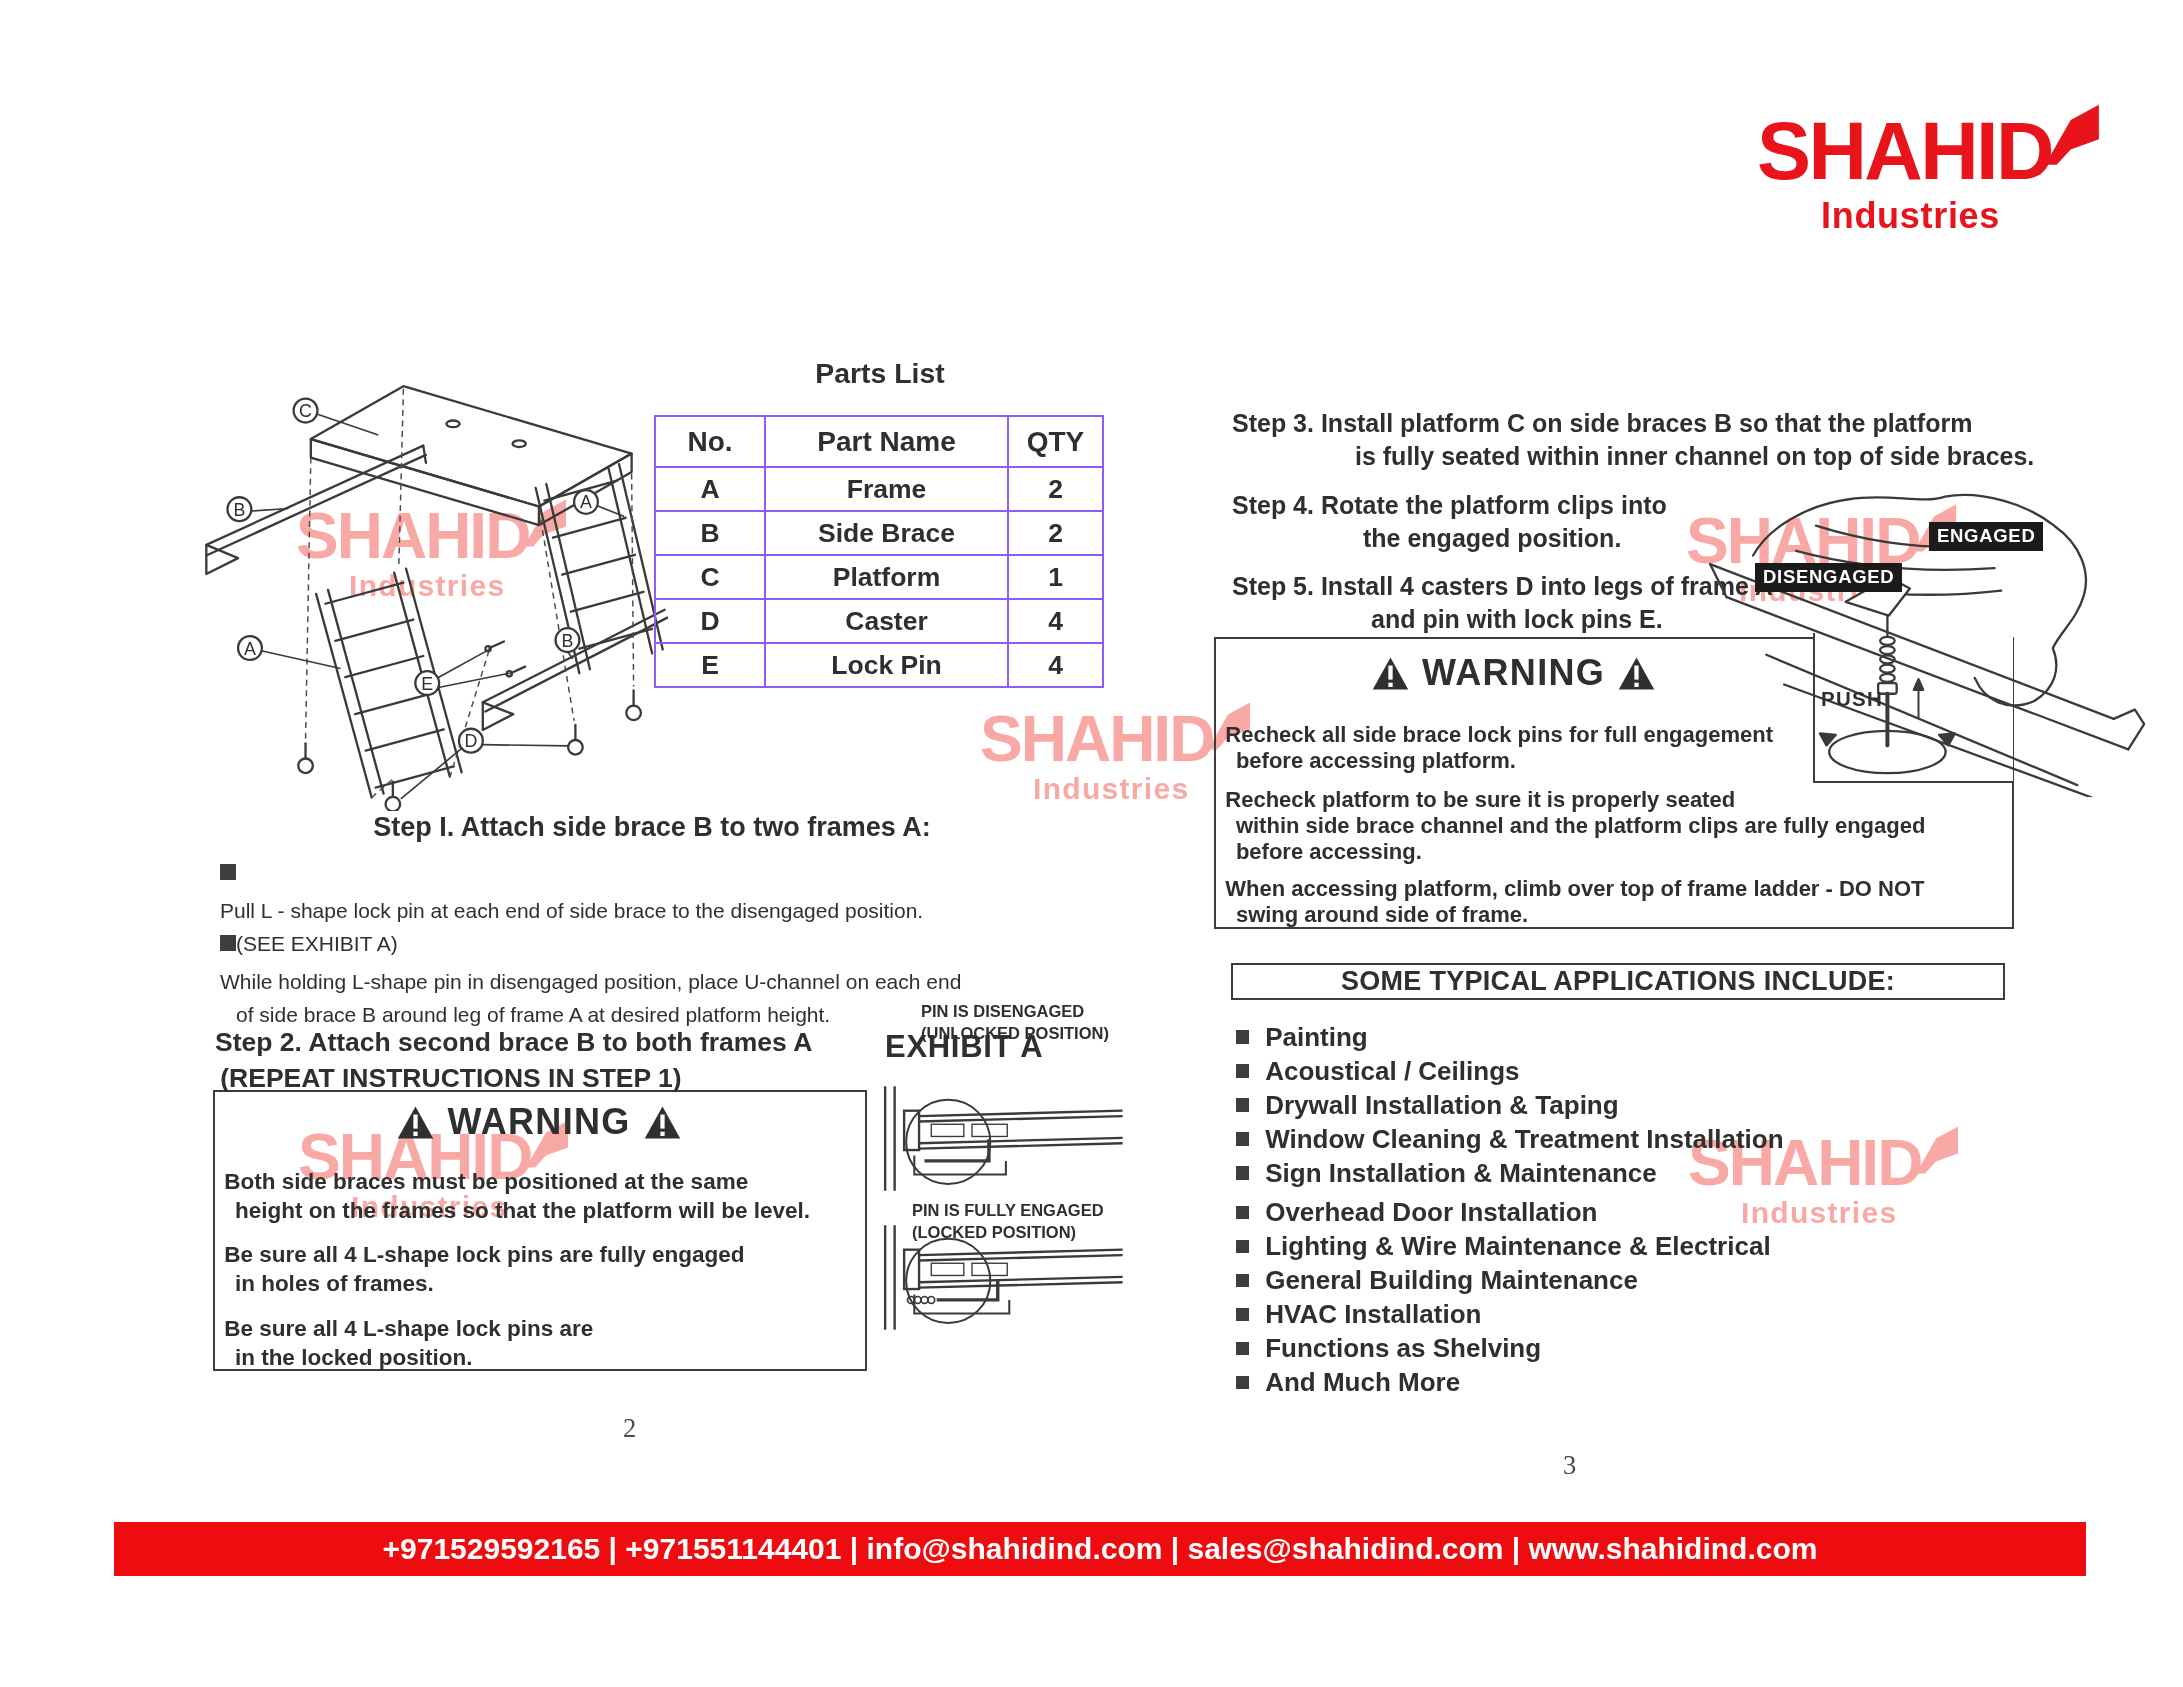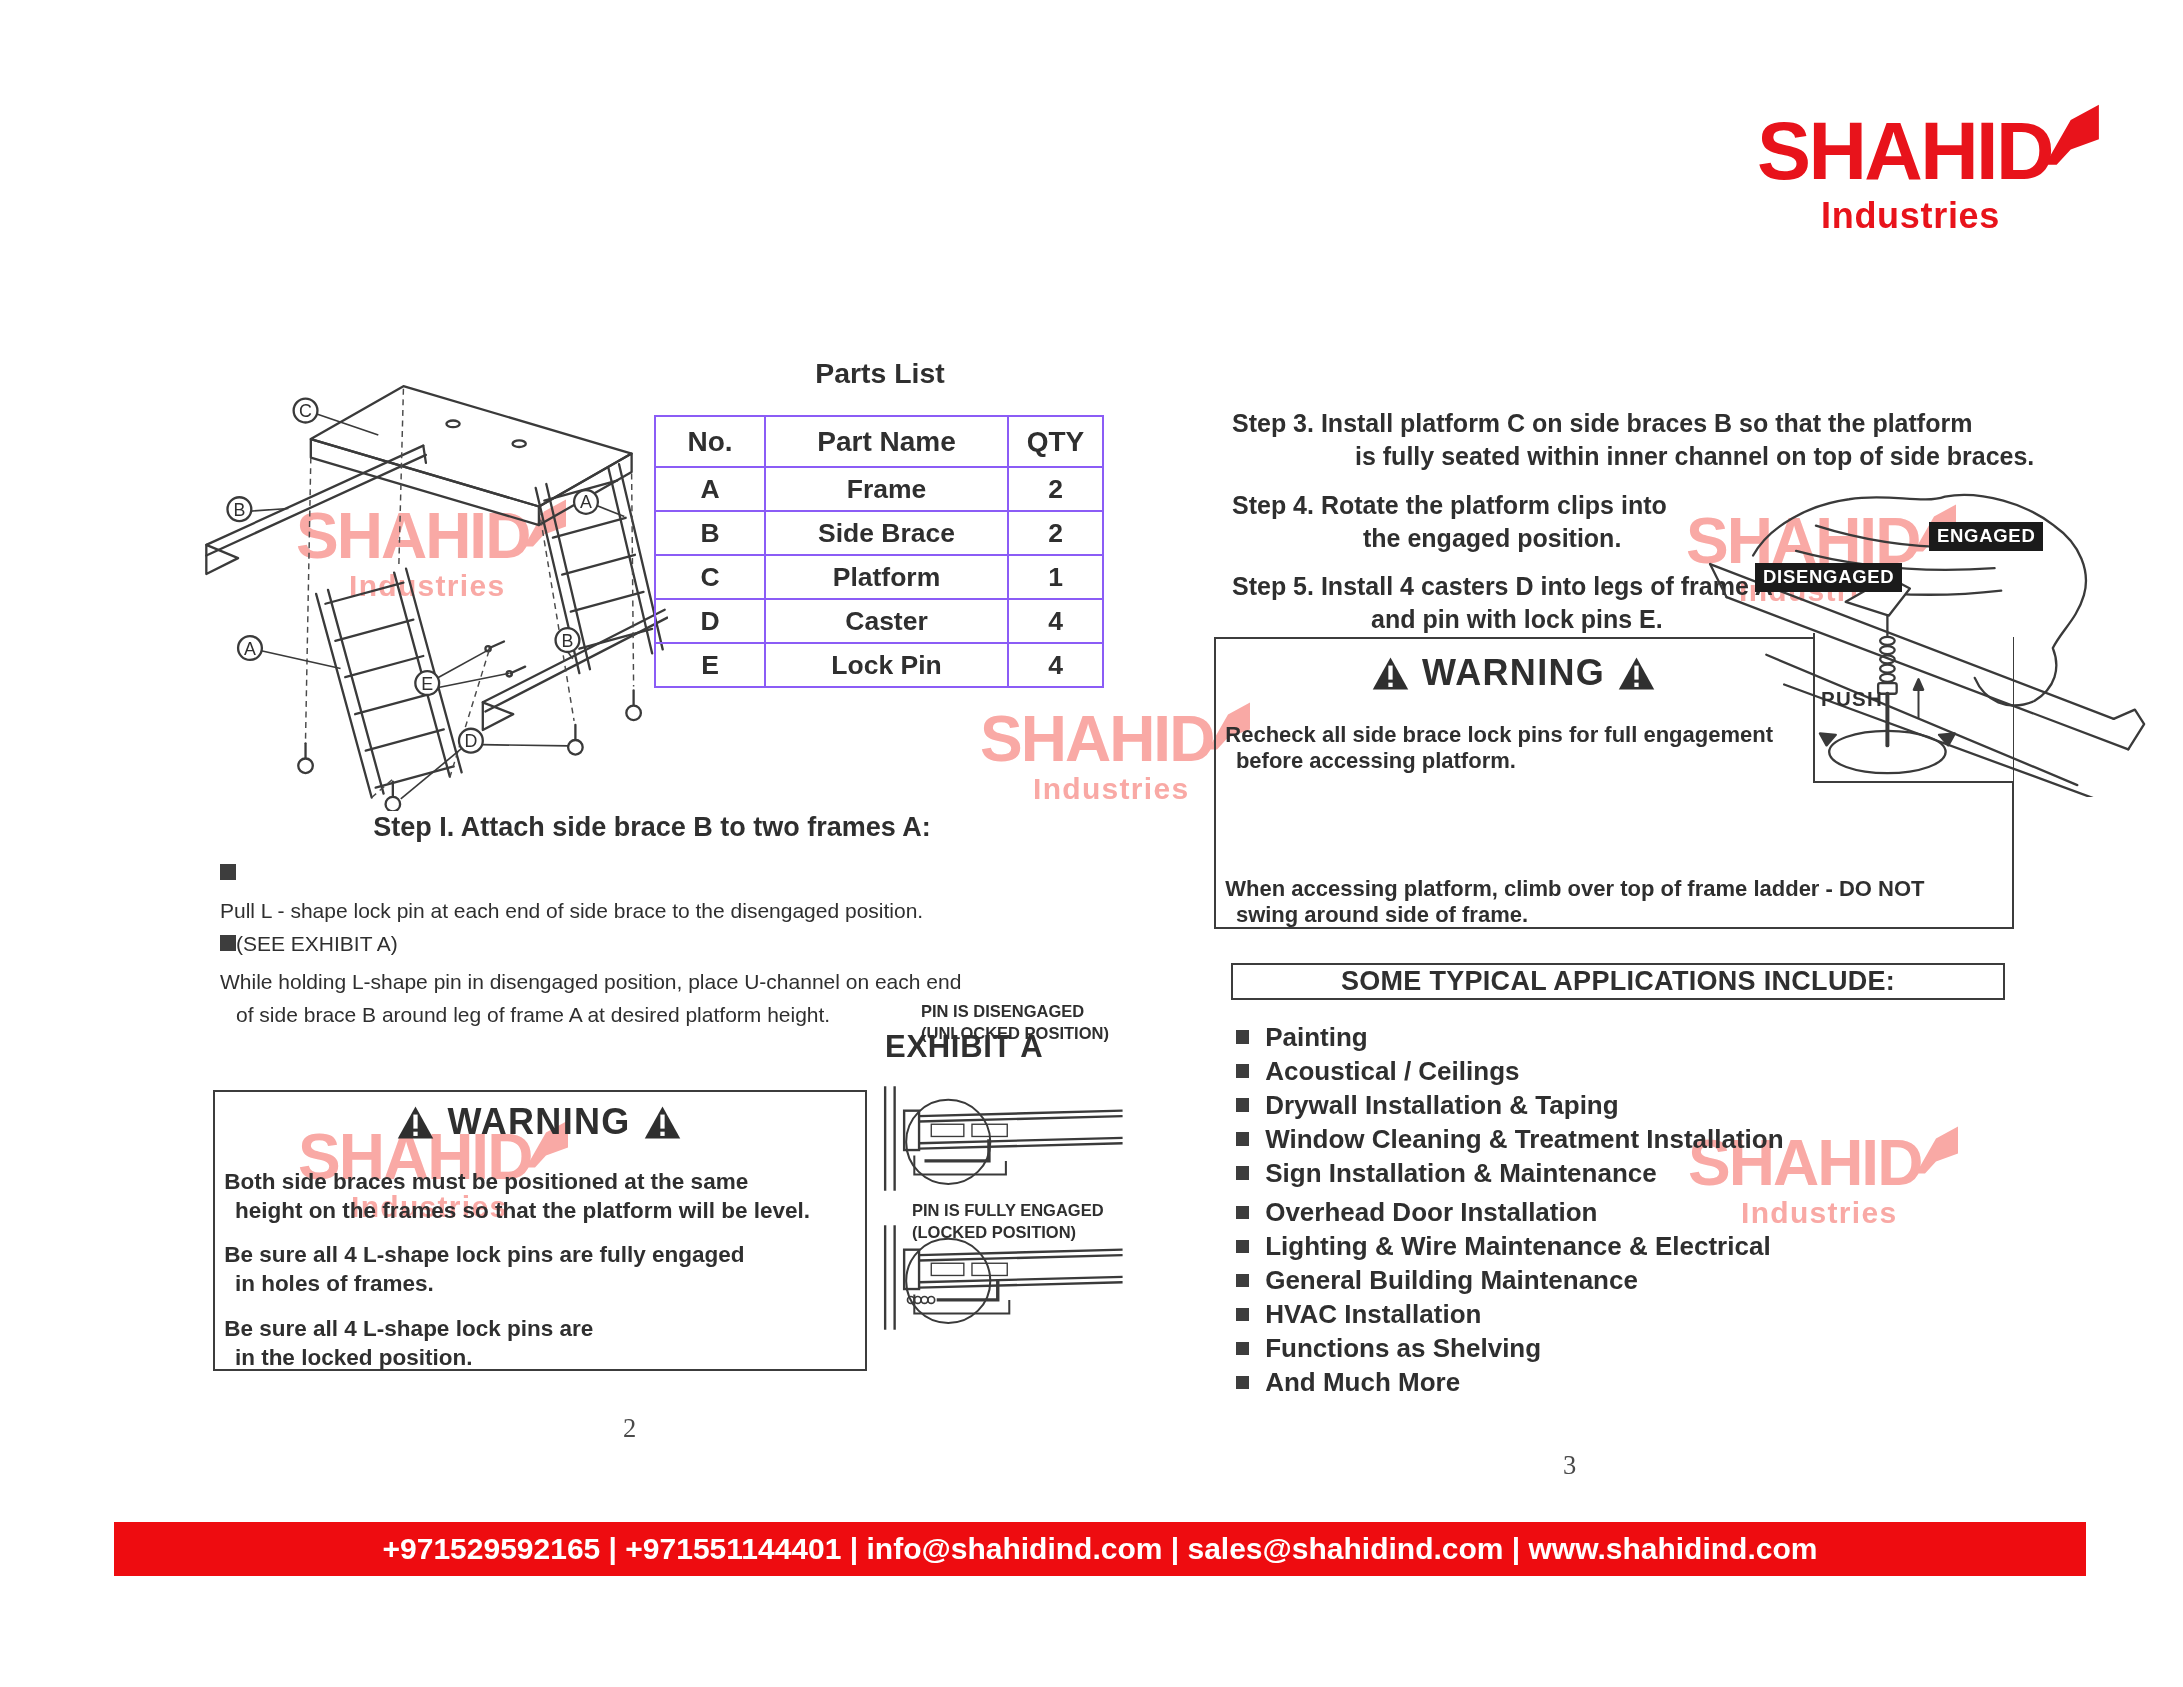--- a/index.html
+++ b/index.html
@@ -256,20 +256,24 @@
     </div>
   </div>
   <div class="bullet abs" style="left:220px;top:928px;">
     <span class="sq"></span>
     <div class="blines">
       <div>While holding L-shape pin in disengaged position, place U-channel on each end</div>
       <div class="l2">of side brace B around leg of frame A at desired platform height.</div>
     </div>
   </div>
 
+  <div class="abs b" style="left:215px;top:1024px;font-size:26.5px;line-height:36px;z-index:2;">
+    <div>Step 2. Attach second brace B to both frames A</div>
+    <div style="padding-left:5.3px;">(REPEAT INSTRUCTIONS IN STEP 1)</div>
+  </div>
 
   <div class="warnbox abs" style="left:213px;top:1090px;width:654px;height:281px;">
     <div class="warn-title abs" style="left:0;top:9.3px;width:648px;font-size:36px;">
       <svg class="tri" width="37" height="33" viewBox="0 0 60 54">
           <polygon points="30,1 59,53 1,53" fill="#2f2f2f"></polygon>
           <rect x="26.5" y="14" width="7" height="23" fill="#fff"></rect>
           <rect x="26.5" y="42" width="7" height="7" fill="#fff"></rect>
         </svg>
       <span>WARNING</span>
       <svg class="tri" width="37" height="33" viewBox="0 0 60 54">
@@ -358,20 +362,25 @@
       <svg class="tri" width="37" height="33" viewBox="0 0 60 54">
           <polygon points="30,1 59,53 1,53" fill="#2f2f2f"></polygon>
           <rect x="26.5" y="14" width="7" height="23" fill="#fff"></rect>
           <rect x="26.5" y="42" width="7" height="7" fill="#fff"></rect>
         </svg>
     </div>
     <div class="wpar abs" style="left:9.3px;top:83px;font-size:22px;line-height:26px;">
       <div>Recheck all side brace lock pins for full engagement</div>
       <div class="l2">before accessing platform.</div>
     </div>
+    <div class="wpar abs" style="left:9.3px;top:148px;font-size:22px;line-height:26px;">
+      <div>Recheck platform to be sure it is properly seated</div>
+      <div class="l2">within side brace channel and the platform clips are fully engaged</div>
+      <div class="l3">before accessing.</div>
+    </div>
     <div class="wpar abs" style="left:9.3px;top:237px;font-size:22px;line-height:26px;">
       <div>When accessing platform, climb over top of frame ladder - DO NOT</div>
       <div class="l2">swing around side of frame.</div>
     </div>
   </div>
 
   <div class="abs" style="left:1813px;top:633px;width:200px;height:150px;background:#fff;box-sizing:border-box;
        border-left:2.6px solid #3c3c3c;border-bottom:2.6px solid #3c3c3c;z-index:2;"></div>
 
   <svg class="abs" style="left:1690px;top:486px;z-index:3;" width="457" height="311" viewBox="0 0 690 470">

